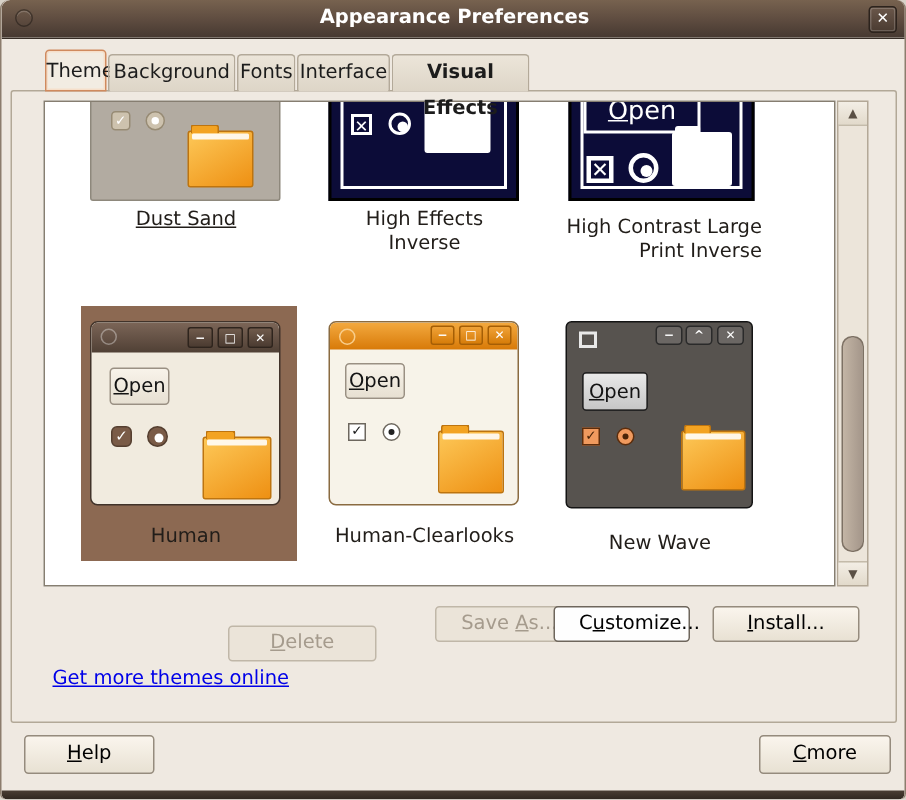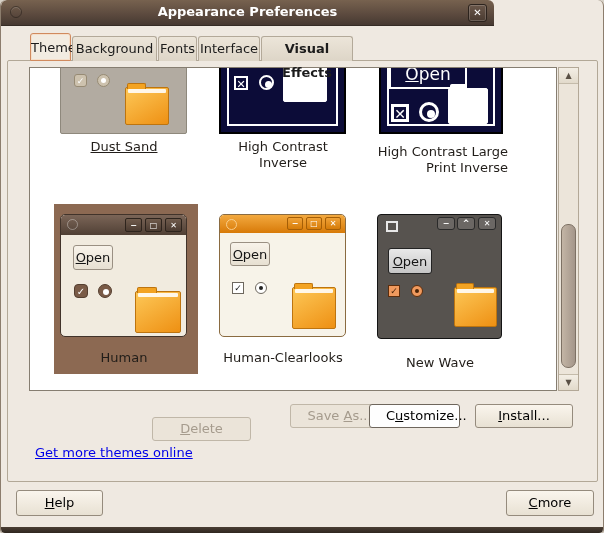--- a/index.html
+++ b/index.html
@@ -1,20 +1,20 @@
 <!DOCTYPE html>
 <html><head>
 <meta charset="utf-8">
 <style>
   html,body{margin:0;padding:0;background:#d8d2c8;}
   *{box-sizing:border-box;font-family:"DejaVu Sans","Liberation Sans",sans-serif;}
   .win{position:relative;width:604px;height:533px;background:#efe9e1;overflow:hidden;
        border-left:1px solid #8c7d6d;border-right:1px solid #8c7d6d;border-radius:6px 6px 4px 4px;}
   
-  .titlebar{position:absolute;left:0;top:0;width:493px;height:26px;
+  .titlebar{position:absolute;left:0;top:0;width:604px;height:26px;
             background:linear-gradient(#77624f,#5d4b3f 55%,#463931);border-bottom:1px solid #352c25;
             border-radius:6px 6px 0 0;}
   .tb-icon{position:absolute;left:9px;top:6px;width:12px;height:12px;border-radius:50%;
            border:1px solid rgba(0,0,0,.35);box-shadow:inset 0 1px 0 rgba(255,255,255,.18);}
   .tb-title{position:absolute;left:0;right:0;top:4px;text-align:center;color:#fff;
             font-size:13px;font-weight:bold;}
   .tb-close{position:absolute;right:7px;top:4px;width:19px;height:18px;border-radius:3px;
             background:linear-gradient(#6a574a,#4a3b31);border:1px solid #2c231d;
             box-shadow:inset 0 0 0 1px rgba(255,255,255,.18);color:#fff;font-size:10px;
             font-weight:bold;text-align:center;line-height:16px;padding:0;cursor:default;}
@@ -151,21 +151,21 @@
 
     <div class="cell" style="left:173px;top:-56px;width:160px;height:165px;">
       <div class="thumb t-hc" style="left:16px;">
         <div class="hc-frame"></div>
         <span class="hc-cb" style="left:13px;top:62px;width:14px;height:14px;font-size:11px;line-height:13px;"><span>✕</span></span>
         <span class="hc-rad" style="left:38px;top:61px;width:15px;height:15px;">
             <i style="left:4px;top:4px;width:7px;height:7px;"></i>
           </span>
         <div class="folder white" style="left:62px;top:50px;width:44px;height:38px;"></div>
       </div>
-      <div class="t-label" style="left:20px;top:127px;width:120px;">High Contrast Inverse</div>
+      <div class="t-label" style="left:20px;top:127px;width:120px;">High Effects Inverse</div>
     </div>
 
     <div class="cell" style="left:330px;top:-56px;width:160px;height:165px;">
       <div class="thumb t-hc3" style="left:19px;">
         <div class="hc-frame"></div>
         <div class="m-open-hc" style="left:8px;top:28px;width:78px;height:47px;">
             <span><span class="mn">O</span><span>pen</span></span>
           </div>
         <span class="hc-cb" style="left:10px;top:90px;width:18px;height:18px;border-width:3px;font-size:14px;line-height:15px;"><span>✕</span></span>
         <span class="hc-rad" style="left:38px;top:88px;width:20px;height:20px;border-width:3px;">

